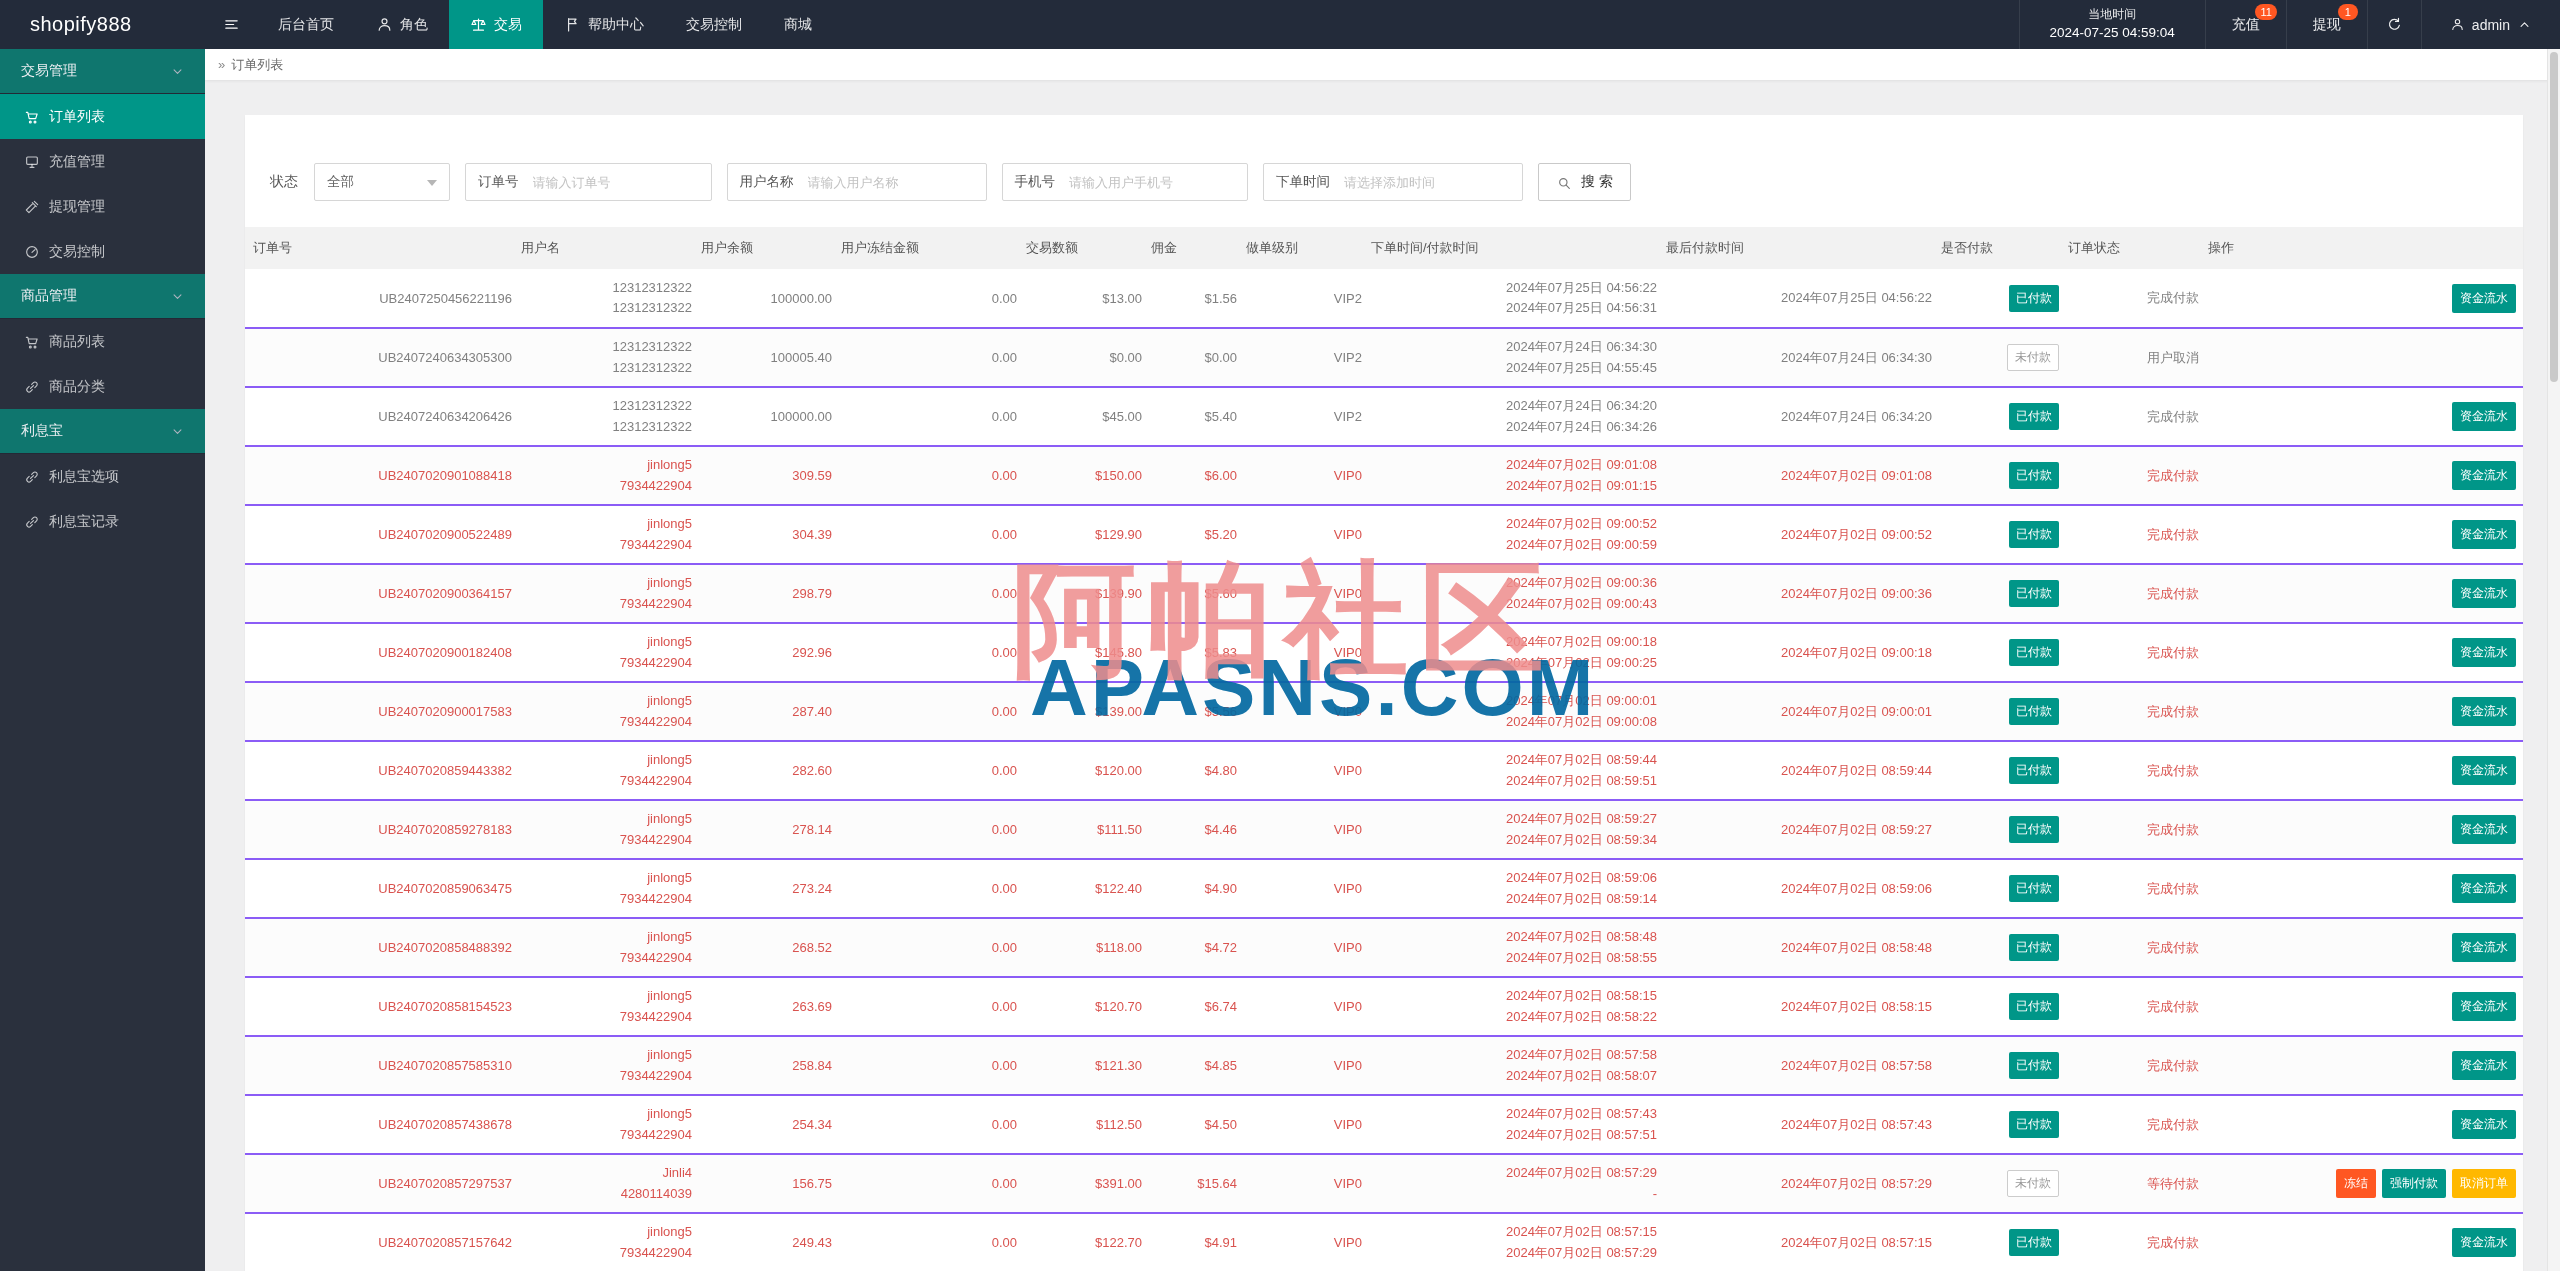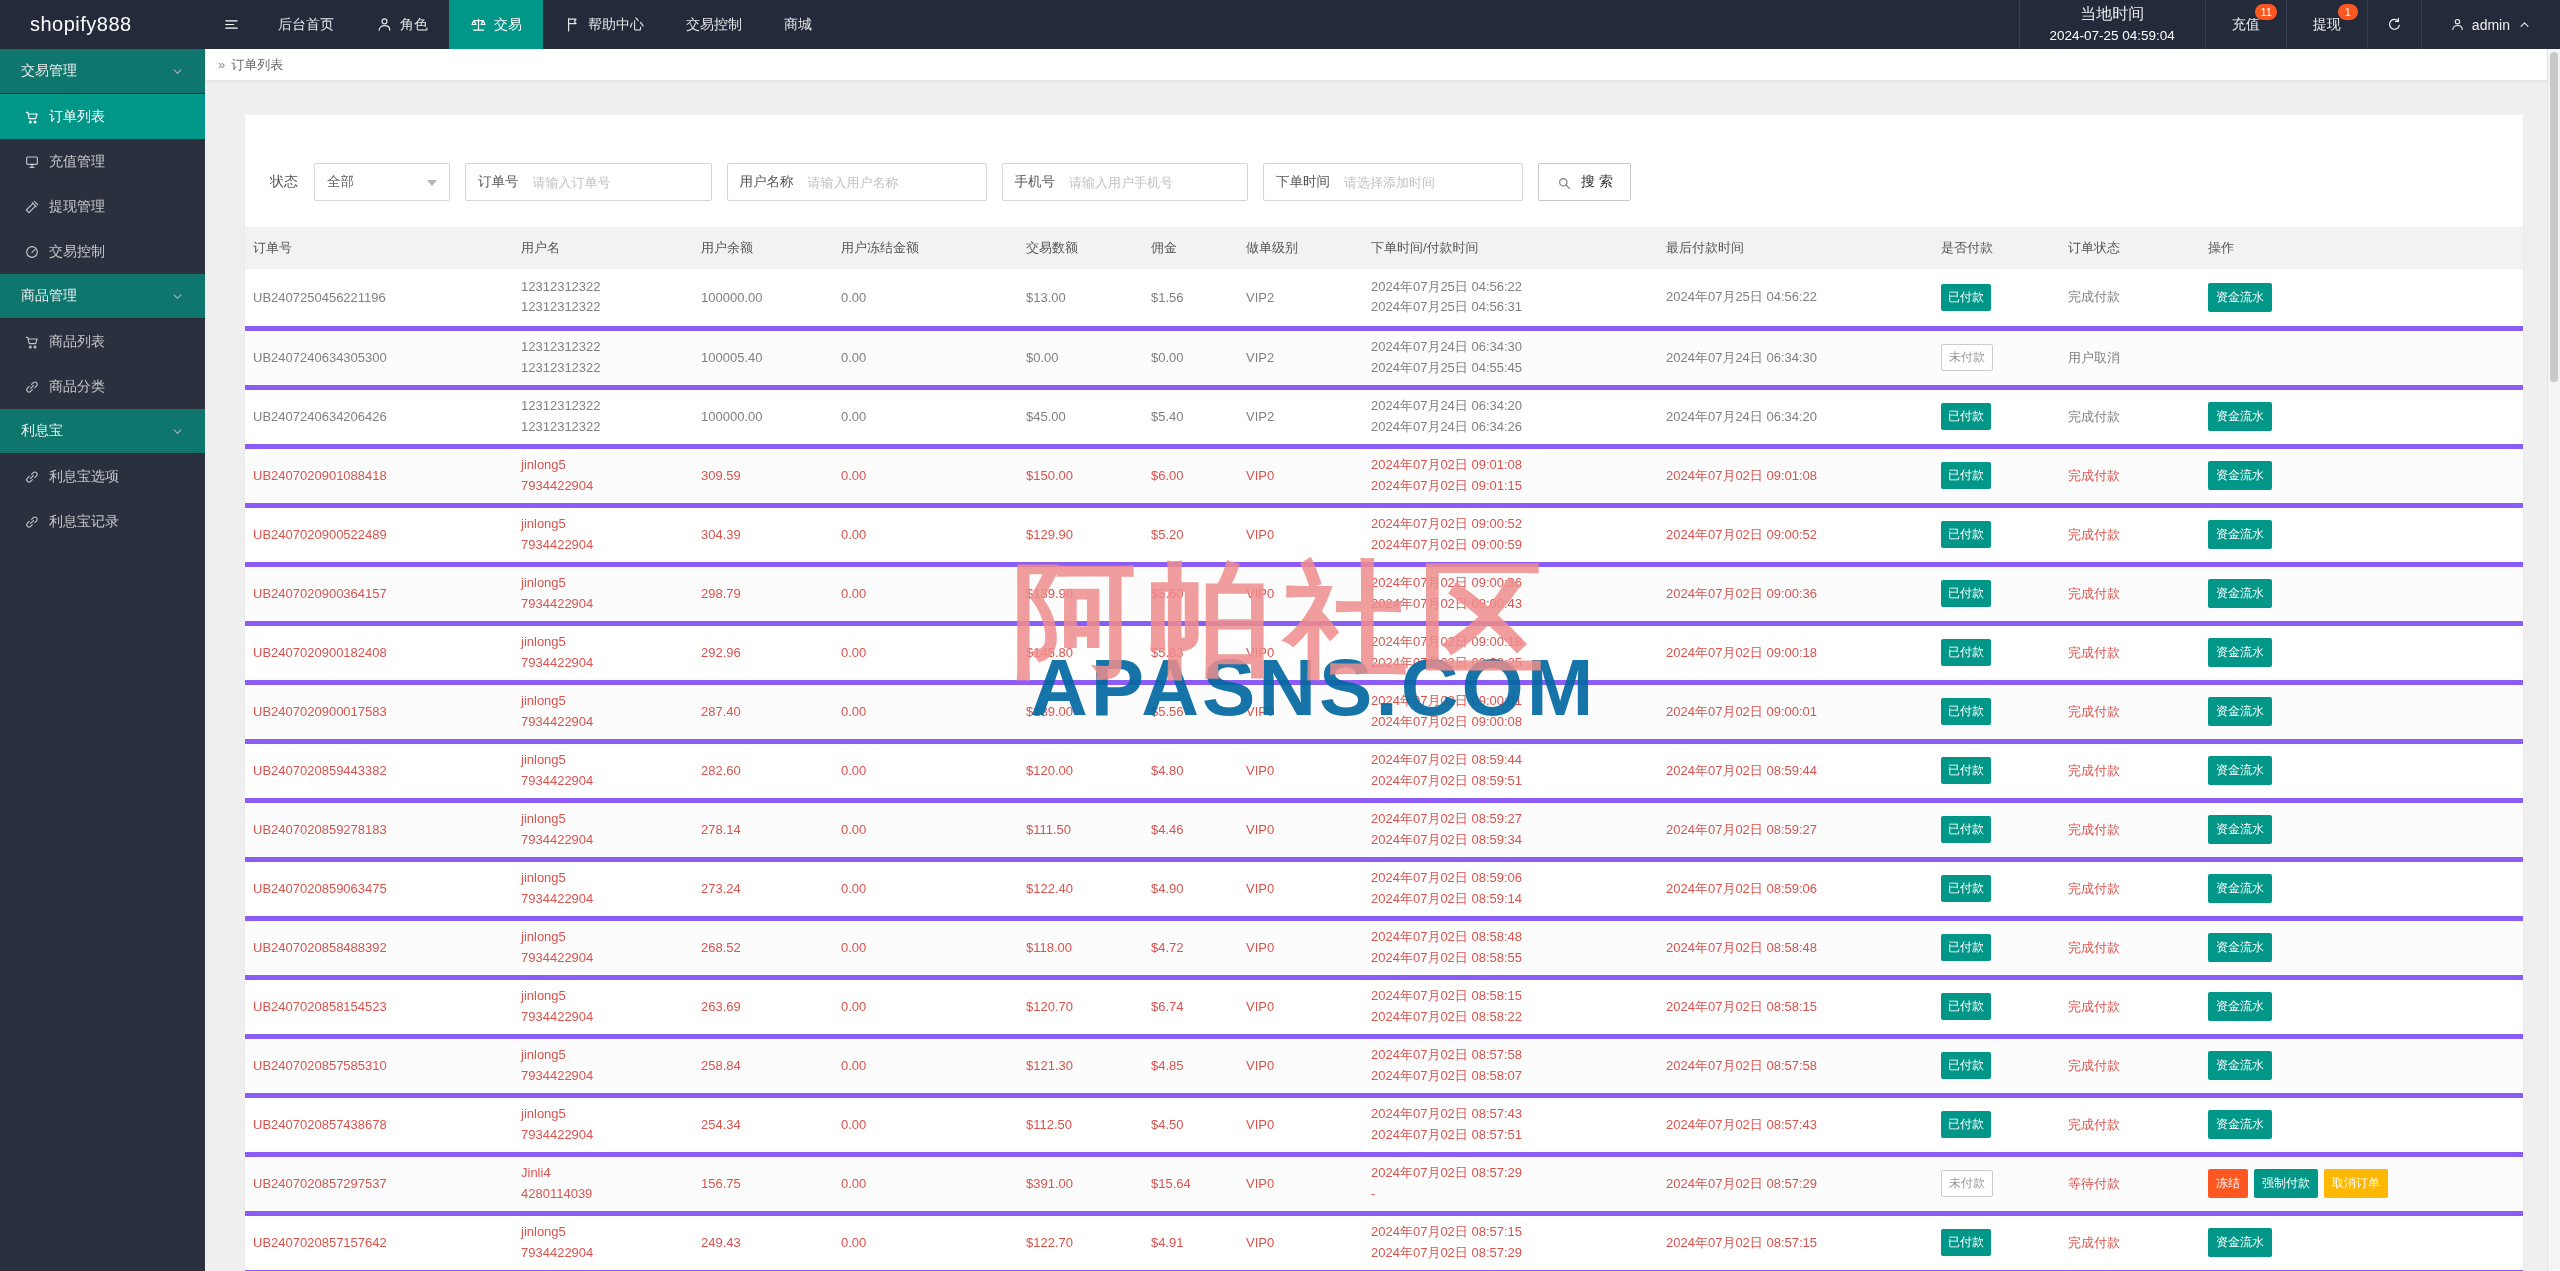--- a/index.html
+++ b/index.html
@@ -13,21 +13,21 @@
   
   .navbar{position:absolute;left:0;top:0;width:2560px;height:49px;background:#232b3a;display:flex;align-items:stretch;z-index:40;}
   .logo{width:205px;box-sizing:border-box;padding-left:30px;display:flex;align-items:center;color:#ffffff;font-size:20px;letter-spacing:.5px;}
   .burger{width:52px;display:flex;align-items:center;justify-content:center;color:#ffffff;cursor:pointer;}
   .nav-menu{display:flex;align-items:stretch;}
   .nav-item{display:flex;align-items:center;gap:7px;padding:0 21px;color:rgba(255,255,255,.88);font-size:14px;cursor:pointer;}
   .nav-item.active{background:#009688;color:#fff;}
   .nav-right{margin-left:auto;display:flex;align-items:stretch;color:#fff;}
   .nav-sep{border-left:1px solid rgba(255,255,255,.09);}
   .time-block{display:flex;flex-direction:column;justify-content:center;align-items:center;padding:0 30px;line-height:1.55;}
-  .time-label{font-size:16px;color:rgba(255,255,255,.9);}
+  .time-label{font-size:12px;color:rgba(255,255,255,.9);}
   .time-value{font-size:13.5px;color:#ffffff;}
   .nav-tool{position:relative;display:flex;align-items:center;padding:0 26px;font-size:14px;cursor:pointer;color:rgba(255,255,255,.92);}
   .nav-badge{position:absolute;top:4px;right:9px;min-width:10px;height:16px;line-height:16px;padding:0 5px;background:#ff5722;color:#fff;font-size:11px;border-radius:9px;text-align:center;}
   .refresh-tool{padding:0 18px;}
   .admin-tool{gap:7px;padding:0 28px;}
   .admin-tool .icon{width:15px;height:15px;}
   
   .sidebar{position:absolute;left:0;top:49px;bottom:0;width:205px;background:#2a303d;z-index:35;}
   .side-group-header{height:45px;box-sizing:border-box;padding:0 20px 0 21px;display:flex;align-items:center;justify-content:space-between;background:#0f766e;color:#eceef2;font-size:14px;border-bottom:1px solid #232936;cursor:pointer;}
   .side-group-header .icon{width:15px;height:15px;color:#aeb4c0;}
@@ -49,21 +49,21 @@
   .igroup{display:flex;align-items:center;height:38px;box-sizing:border-box;border:1px solid #d6d6d6;border-radius:2px;background:#fff;overflow:hidden;}
   .igroup .addon{padding:0 12px;font-size:13.5px;color:#555;white-space:nowrap;}
   .igroup input{border:none;outline:none;width:168px;height:34px;padding:0 10px 0 2px;font-size:13px;color:#333;background:transparent;}
   .igroup input::placeholder{color:#c2c2c2;}
   .search-btn{height:38px;box-sizing:border-box;border:1px solid #c9c9c9;border-radius:2px;background:#fff;display:flex;align-items:center;gap:9px;padding:0 17px;font-size:14px;color:#333;cursor:pointer;}
   .search-btn .icon{width:16px;height:16px;color:#777;}
   
   table.orders{width:100%;border-collapse:collapse;table-layout:fixed;margin-top:26px;}
   table.orders thead tr{background:#f2f2f2;height:42px;}
   table.orders th{text-align:left;font-weight:normal;font-size:13px;color:#555;padding-left:8px;overflow:hidden;white-space:nowrap;}
-  table.orders tbody tr{height:59px;border-bottom:5px solid #8b5cf6;}
+  table.orders tbody tr{height:59px;border-bottom:2px solid #8b5cf6;text-align:right;}
   table.orders tbody tr:nth-child(even){background:#fcfcfc;}
   table.orders td{padding-left:8px;font-size:13px;color:#808080;vertical-align:middle;overflow:hidden;white-space:nowrap;}
   .two-line div{line-height:1.55;}
   tr.row-red td,tr.row-red td div{color:#d9534f;}
   .badge-paid{display:inline-block;background:#009688;color:#fff !important;font-size:12px;padding:5px 7px;border-radius:2px;}
   .badge-unpaid{display:inline-block;background:#fff;border:1px solid #ccc;color:#999 !important;font-size:12px;padding:4px 7px;border-radius:2px;}
   .btn{display:inline-block;color:#ffffff !important;font-size:12px;padding:6px 8px;border-radius:2px;margin-right:6px;cursor:pointer;}
   .btn-flow,.btn-force{background:#009688;}
   .btn-freeze{background:#ff5722;}
   .btn-cancel{background:#ffb800;}

